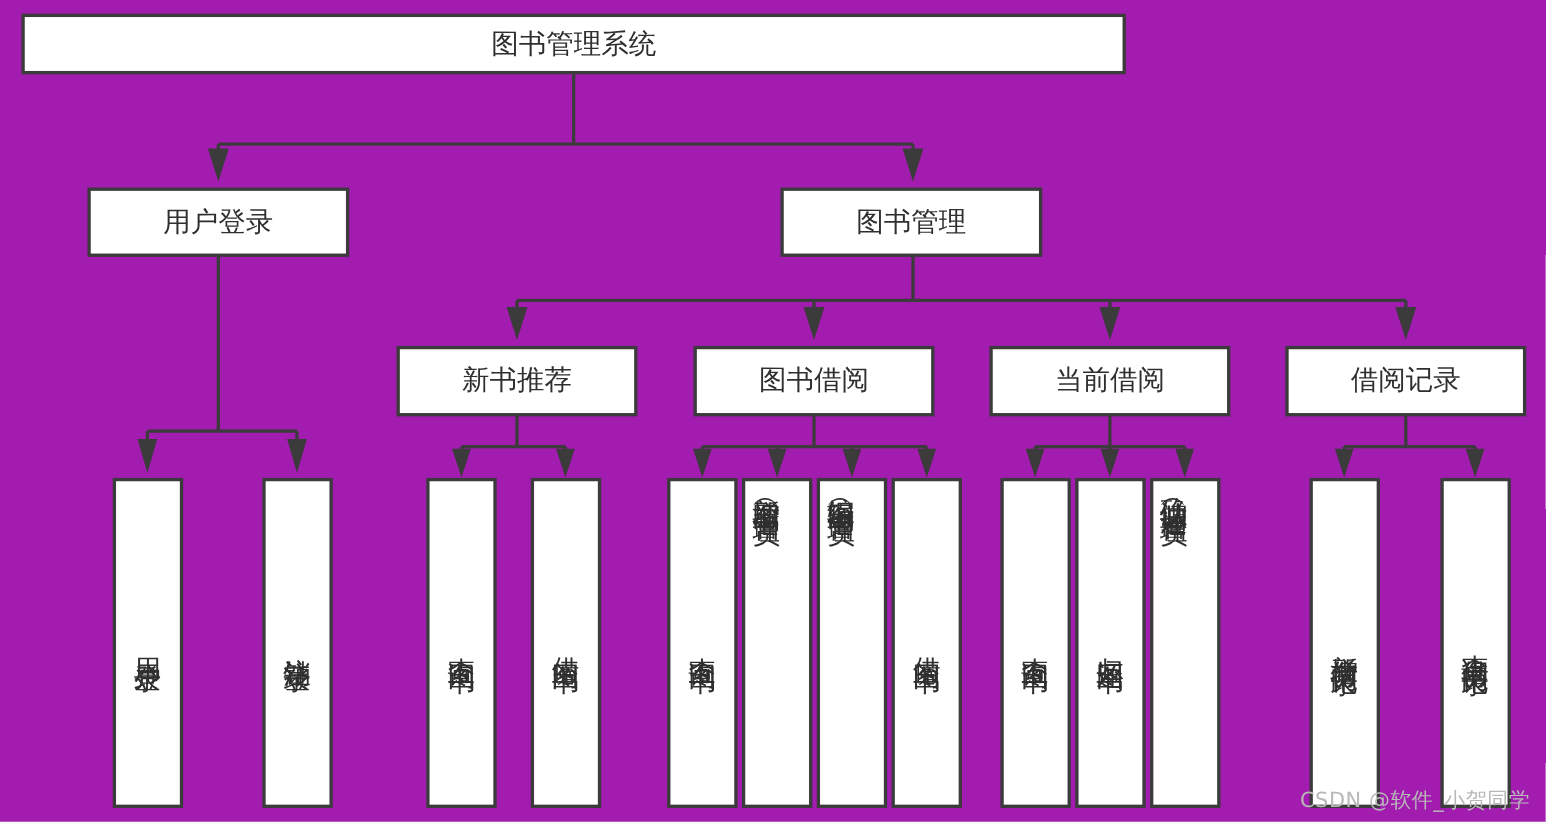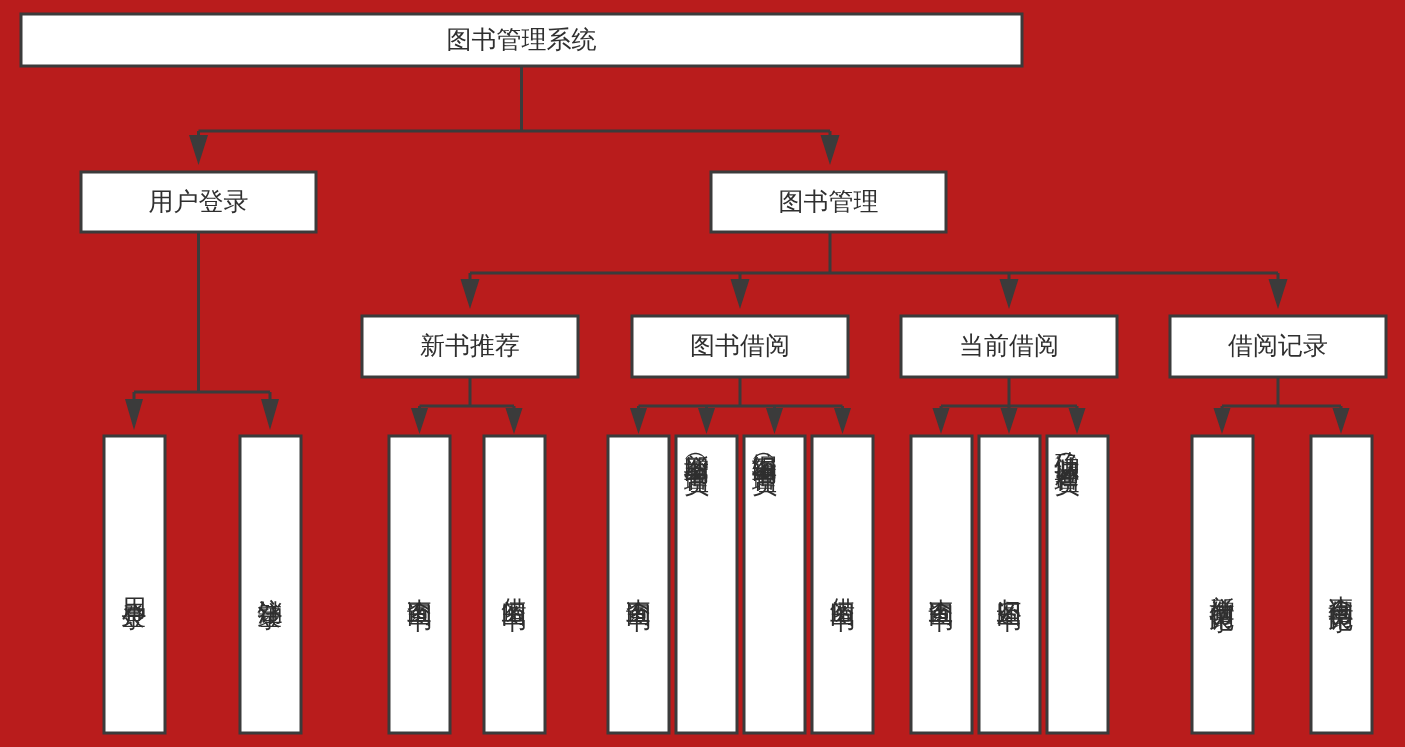--- a/index.html
+++ b/index.html
@@ -2,21 +2,21 @@
 <html><head>
 <meta charset="utf-8">
 <title>图书管理系统 结构图</title>
 <style>
   html,body{margin:0;padding:0;background:#ffffff;}
   body{
     width:1405px;height:747px;
     font-family:"DejaVu Sans","Liberation Sans",sans-serif;
     overflow:hidden;
   }
-  #diagram-root{position:relative;width:1405px;height:747px;background:#b91c1c;}
+  #diagram-root{position:relative;width:1405px;height:747px;background:#a21caf;}
   svg#chart-svg{position:absolute;left:0;top:0;width:1405px;height:747px;display:block;}
   .node-box{fill:#ffffff;stroke:#3b3b3b;stroke-width:3;}
   .connector{stroke:#3b3b3b;stroke-width:3;fill:none;stroke-linecap:butt;}
   .arrow-head{fill:#3b3b3b;stroke:none;}
   .node-label-h{
     font-family:"DejaVu Sans","Liberation Sans",sans-serif;
     font-size:25px;fill:#2f2f2f;text-anchor:middle;dominant-baseline:middle;
   }
   .node-label-v{
     font-family:"DejaVu Sans","Liberation Sans",sans-serif;
@@ -194,14 +194,15 @@
       <rect class="node-box" x="1192" y="436" width="61" height="297"></rect>
       <text class="node-label-v" x="1222" y="584">新增借阅记录</text>
     </g>
     <g>
       <rect class="node-box" x="1311" y="436" width="61" height="297"></rect>
       <text class="node-label-v" x="1341" y="584">查询借阅记录</text>
     </g>
 
   </svg>
 
+  <div class="watermark">CSDN @软件_小贺同学</div>
 
 </div>
 
 </body></html>

